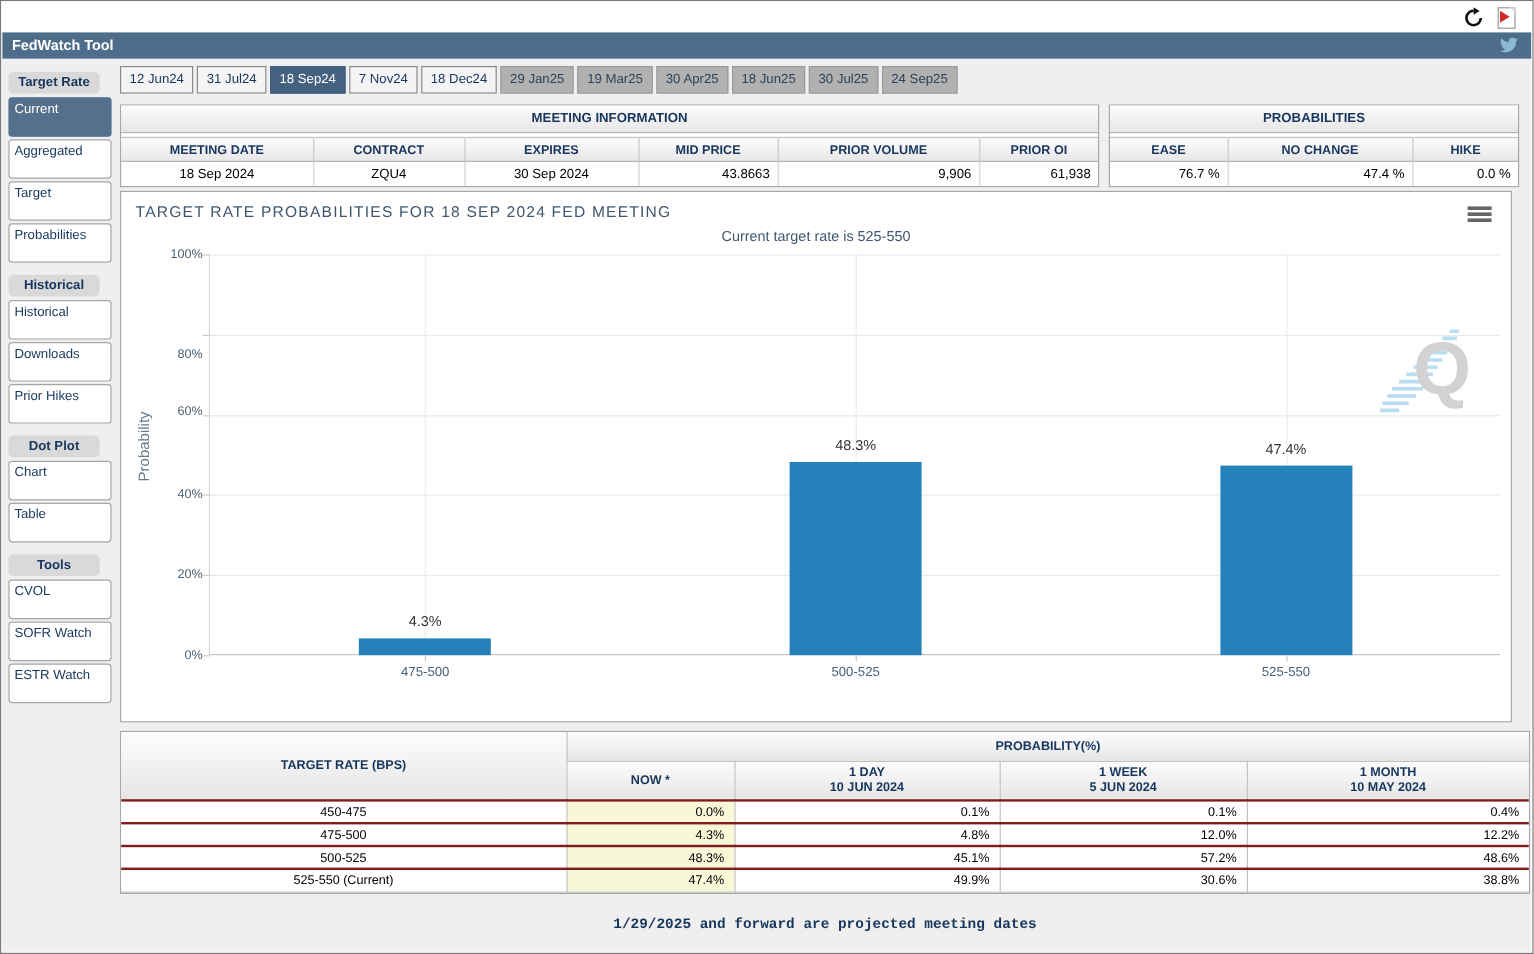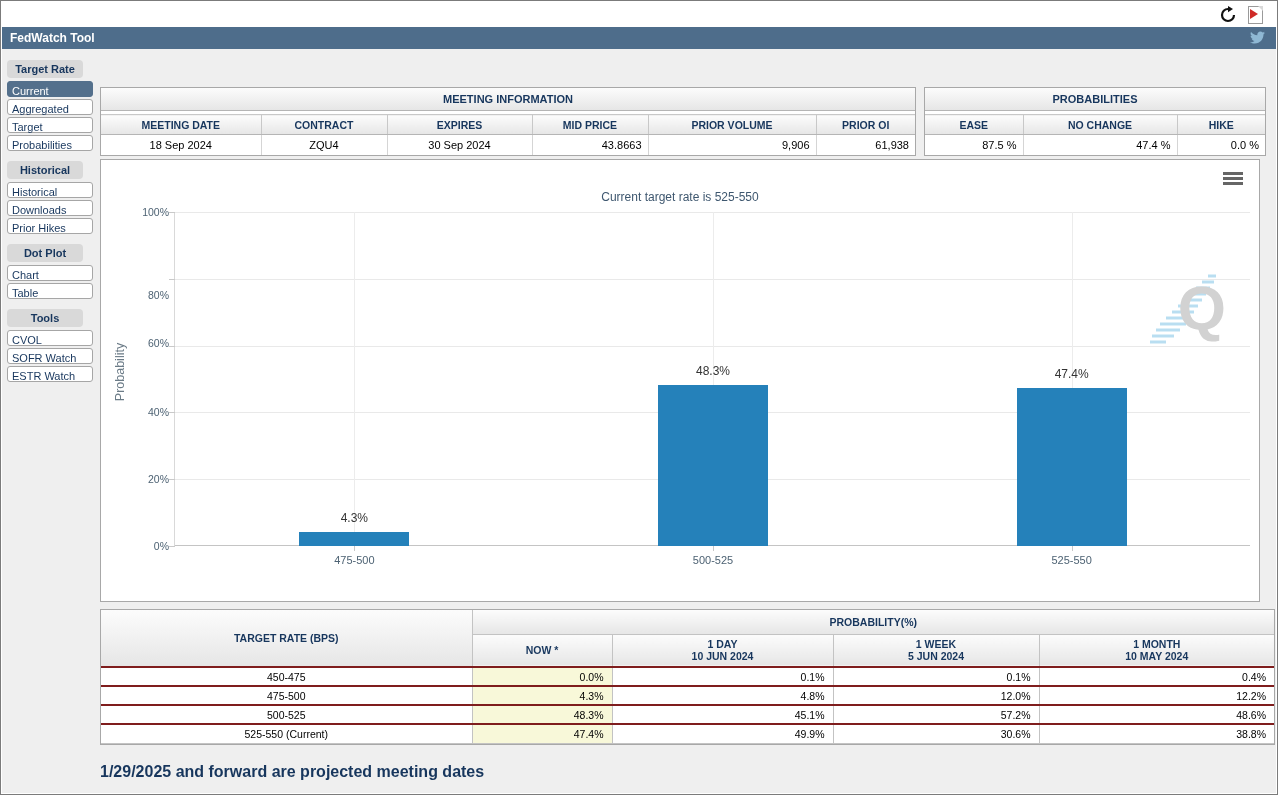--- a/index.html
+++ b/index.html
@@ -19,21 +19,21 @@
   .appbar .title { position:absolute; left:8px; top:4px; color:#fff; font-size:12px; font-weight:bold; }
   .tw { position:absolute; right:10px; top:3px; width:17px; height:15px; }
 
   
   .content { position:absolute; left:1px; top:48px; right:1px; bottom:1px; background:#efefef; }
 
   
   .sidebar { position:absolute; left:2px; top:7px; width:92px; }
   .sb-head { margin:10px 13px 3px 3px; height:18px; line-height:18px; text-align:center; background:#d9d9d9; border-radius:4px; font-size:11px; font-weight:bold; color:#17365d; }
   .sb-head:first-child { margin-top:4px; }
-  .sb-item { margin:2px 3px; height:16px; line-height:18px; background:#fff; border:1px solid #a6a6a6; border-radius:3px; padding-left:4px; font-size:11px; color:#17365d; cursor:pointer; }
+  .sb-item { margin:2px 3px; height:33px; line-height:18px; background:#fff; border:1px solid #a6a6a6; border-radius:3px; padding-left:4px; font-size:11px; color:#17365d; cursor:pointer; }
   .sb-item.sel { background:#54708c; border-color:#54708c; color:#fff; }
 
   
   .main { position:absolute; left:96px; top:0; width:1180px; height:745px; }
 
   
   .tabs { position:absolute; left:2px; top:6px; display:flex; gap:3px; }
   .tab { height:23px; line-height:21px; padding:0 7px; background:#f4f4f4; border:1px solid #8a8a8a; font-size:11px; color:#17365d; cursor:pointer; white-space:nowrap; }
   .tab.sel { background:#44617f; border-color:#44617f; color:#fff; }
   .tab.dis { background:#b1b1b1; border-color:#9b9b9b; color:#2f4256; }
@@ -82,21 +82,21 @@
   table.bt th.h1 { height:24px; }
   table.bt th.h2 { height:33px; }
   table.bt th:first-child { border-left:none; } table.bt th:last-child { border-right:none; }
   table.bt td { height:19px; font-size:10.5px; color:#000; background:#fff; border:1px solid #c3c3c3; border-left:1px solid #d5d5d5; }
   table.bt td:first-child { border-left:none; } table.bt td:last-child { border-right:none; }
   table.bt tr.drow { border-top:2px solid #7f1d1d;margin-left:36px; }
   table.bt td.rate { text-align:center; }
   table.bt td.now { background:#f8f8d9; }
   table.bt td.num { text-align:right; padding-right:8px; }
   .bt-foot { height:19px; line-height:19px; background:#ededed; color:#9b9b9b; font-size:10.5px; text-align:center; border-top:1px solid #c3c3c3; }
-  .proj-note { position:absolute; left:2px; top:714px; width:1175px; text-align:left; font-size:16px; font-weight:bold; color:#17365d; }
+  .proj-note { position:absolute; left:2px; top:714px; width:1175px; text-align:center; font-size:12px; font-weight:bold; color:#17365d;font-family:Liberation Mono, monospace; }
   .sub-hdr-line { display:block; }
 </style>
 </head>
 <body>
 
 <div class="page">
 
   <div class="topstrip">
     <div class="refresh-btn">
       <svg viewBox="0 0 18 18" width="18" height="18">
@@ -133,20 +133,33 @@
         <div class="sb-item">Chart</div>
         <div class="sb-item">Table</div>
         <div class="sb-head">Tools</div>
         <div class="sb-item">CVOL</div>
         <div class="sb-item">SOFR Watch</div>
         <div class="sb-item">ESTR Watch</div>
       </aside>
 
     <div class="main">
 
+      <div class="tabs">
+          <div class="tab">12 Jun24</div>
+          <div class="tab">31 Jul24</div>
+          <div class="tab sel">18 Sep24</div>
+          <div class="tab">7 Nov24</div>
+          <div class="tab">18 Dec24</div>
+          <div class="tab dis">29 Jan25</div>
+          <div class="tab dis">19 Mar25</div>
+          <div class="tab dis">30 Apr25</div>
+          <div class="tab dis">18 Jun25</div>
+          <div class="tab dis">30 Jul25</div>
+          <div class="tab dis">24 Sep25</div>
+        </div>
 
       <div class="panel mi-panel">
         <div class="ptitle">MEETING INFORMATION</div>
         <table class="grid">
           <colgroup>
               <col style="width:160px">
               <col style="width:126px">
               <col style="width:145px">
               <col style="width:116px">
               <col style="width:168px">
@@ -181,29 +194,30 @@
               <col style="width:154px">
               <col>
             </colgroup>
           <tbody>
               <tr>
             <th>EASE</th>
             <th>NO CHANGE</th>
             <th>HIKE</th>
           </tr>
           <tr>
-            <td class="num">87.5 %</td>
+            <td class="num">76.7 %</td>
             <td class="num">47.4 %</td>
             <td class="num">0.0 %</td>
           </tr>
         </tbody>
           </table>
       </div>
 
       <div class="chart-panel">
+        <div class="c-title">TARGET RATE PROBABILITIES FOR 18 SEP 2024 FED MEETING</div>
         <div class="burger">
             <div></div>
             <div></div>
             <div></div>
           </div>
         <div class="c-sub">Current target rate is 525-550</div>
         <div class="yaxis-title">Probability</div>
         <div class="plot">
           <div class="axis-x"></div>
           <div class="wmark">

